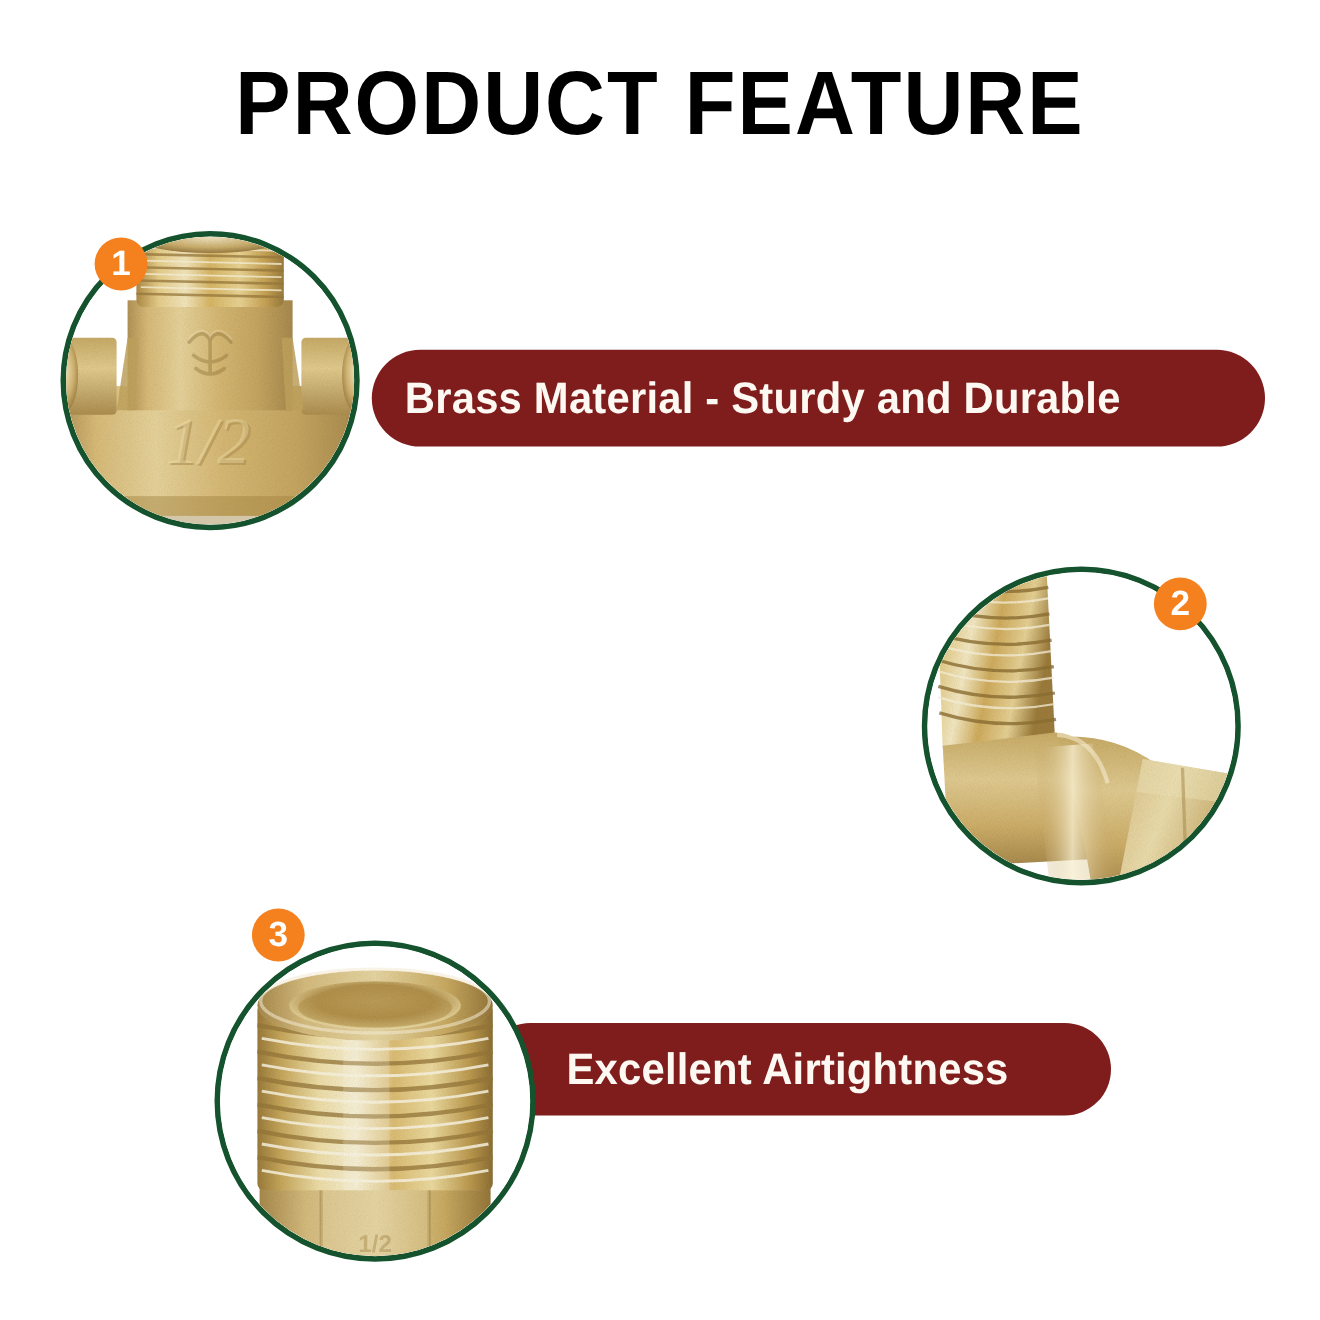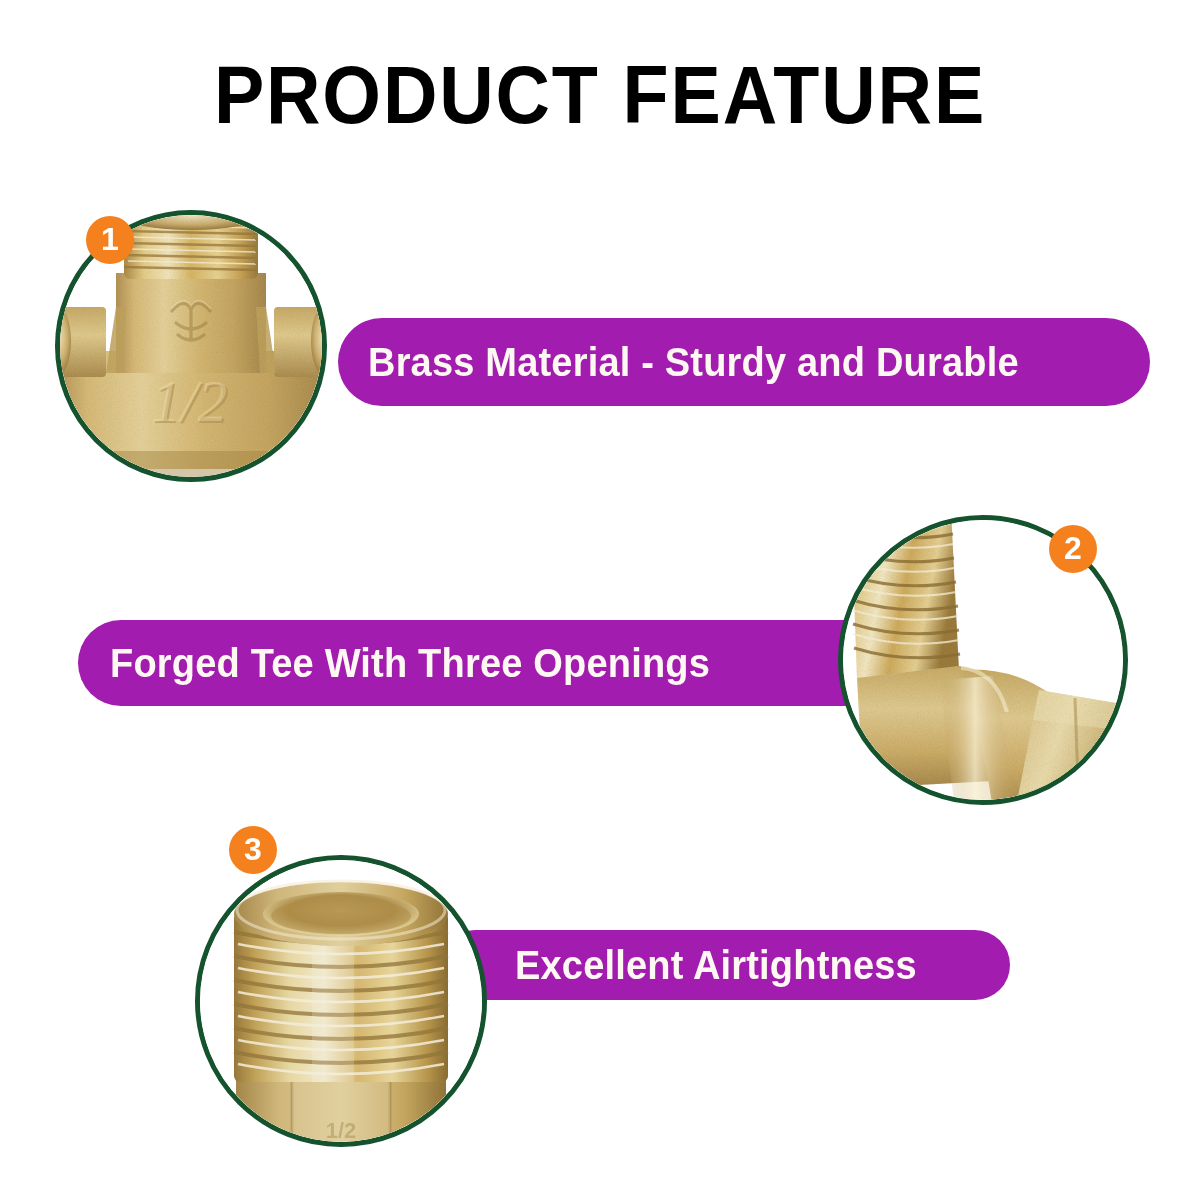--- a/index.html
+++ b/index.html
@@ -31,40 +31,40 @@
     color:#000000;
     transform:scaleX(0.92);
     transform-origin:center top;
     white-space:nowrap;
     line-height:1.05;
   }
 
   
   .feature-pill {
     position:absolute;
-    background:#a21caf;
+    background:#7f1d1d;
     border-radius:999px;
     display:flex;
     align-items:center;
     z-index:2;
   }
   .feature-pill .pill-text {
     color:#FDF8F2;
     font-family:"Liberation Sans", sans-serif;
     font-weight:700;
     font-size:40px;
     letter-spacing:0.2px;
     white-space:nowrap;
     transform:scaleX(0.95);
     transform-origin:left center;
   }
 
   #pill-1 { left:338px; top:318px;  width:812px; height:88px; padding-left:30px; }
   #pill-2 { left:78px;  top:620px;  width:880px; height:86px; padding-left:32px; }
-  #pill-3 { left:440px; top:930px;  width:570px; height:70px; padding-left:75px; }
+  #pill-3 { left:440px; top:930px;  width:570px; height:84px; padding-left:75px; }
 
   
   .photo-circle {
     position:absolute;
     border-radius:50%;
     border:5px solid #14532d;
     background:#ffffff;
     overflow:hidden;
     z-index:4;
   }
@@ -107,23 +107,20 @@
 <body>
 
 <div id="stage">
 
   <h1 id="page-title">PRODUCT FEATURE</h1>
 
   <div class="feature-pill" id="pill-1">
     <span class="pill-text">Brass Material - Sturdy and Durable</span>
   </div>
 
-  <div class="feature-pill" id="pill-2">
-    <span class="pill-text">Forged Tee With Three Openings</span>
-  </div>
 
   <div class="feature-pill" id="pill-3">
     <span class="pill-text">Excellent Airtightness</span>
   </div>
 
   <div class="photo-circle" id="circle-1">
     <div class="photo-inner">
       <svg class="brass-svg" viewBox="0 0 262 262" preserveAspectRatio="xMidYMid slice">
         <defs>
           <linearGradient id="g1body" x1="0" y1="0" x2="1" y2="0">

